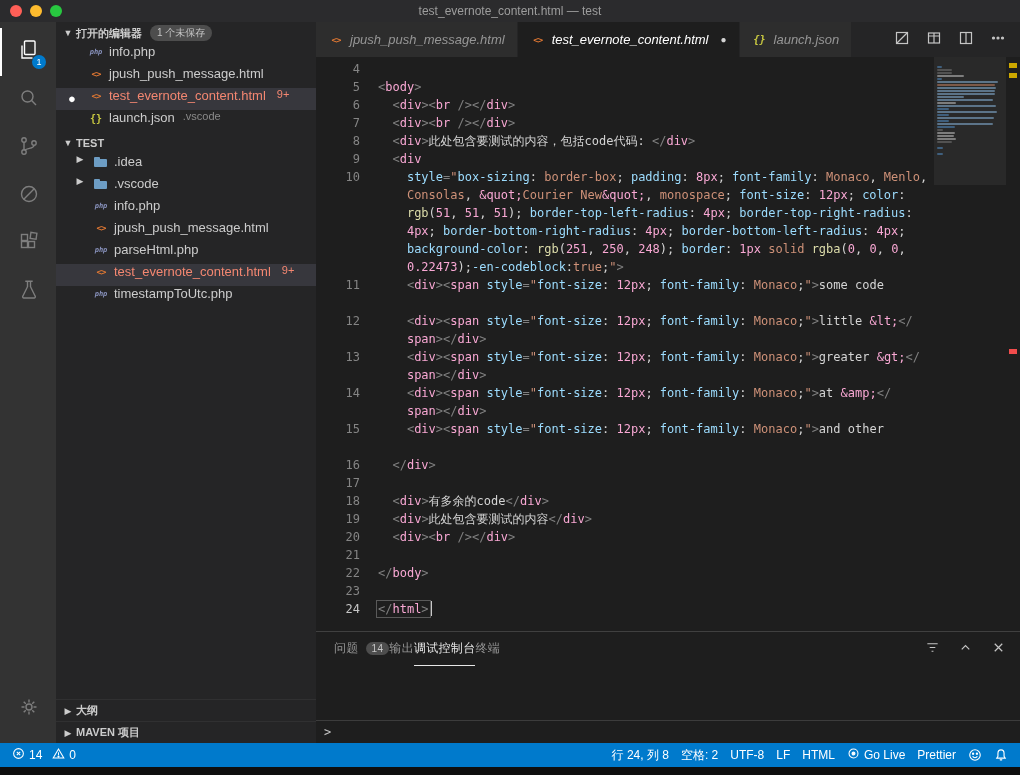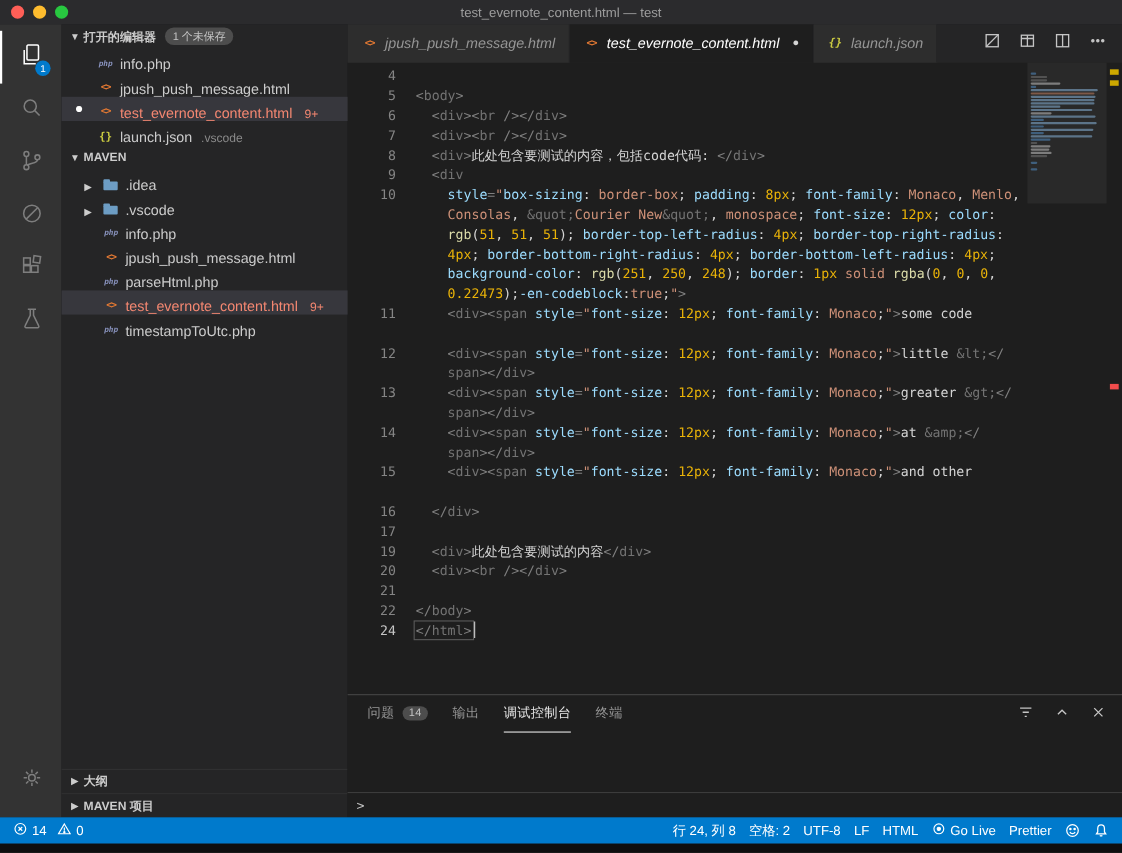--- a/index.html
+++ b/index.html
@@ -24,21 +24,21 @@
   .ab-bottom{margin-top:auto;margin-bottom:10px}
 
   
   .sidebar{width:260px;background:#252526;color:#cccccc;font-size:13px;display:flex;flex-direction:column;flex:0 0 auto;min-height:0}
   .sb-title{height:34px;line-height:34px;padding-left:20px;font-size:11px;color:#b8b8b8;flex:0 0 auto}
   .sb-header{height:22px;display:flex;align-items:center;font-size:11px;font-weight:bold;color:#cccccc;padding-left:4px;flex:0 0 auto;cursor:pointer}
   .chev{width:16px;text-align:center;font-size:9px;color:#cccccc;flex:0 0 auto}
   .badge-pill{background:#4d4d4d;color:#c5c5c5;font-size:10px;border-radius:8px;padding:1px 7px;margin-left:8px;font-weight:normal}
   .sb-list{flex:0 0 auto}
   .sb-spacer{flex:1 1 auto}
-  .row{height:22px;display:flex;align-items:flex-end;gap:5px;padding-left:32px;position:relative;cursor:pointer;white-space:nowrap}
+  .row{height:22px;display:flex;align-items:flex-start;gap:5px;padding-left:32px;position:relative;cursor:pointer;white-space:nowrap}
   .row.tree{padding-left:16px}
   .row.selected{background:#37373d}
   .row .dot{position:absolute;left:12px;color:#ffffff;font-size:13px;line-height:22px}
   .row .name.err{color:#f48771}
   .row .detail{color:#8a8a8a;font-size:11px;margin-left:3px}
   .row .pbadge{color:#f48771;font-size:11px;margin-left:6px}
   .sb-bottom{flex:0 0 auto;border-top:1px solid #303031}
 
   
   .fi{width:16px;height:16px;display:inline-flex;align-items:center;justify-content:center;flex:0 0 auto;position:relative;font-family:"DejaVu Sans Mono","Liberation Mono",monospace}
@@ -56,22 +56,22 @@
   .tab .mod-dot{color:#d4d4d4;font-size:10px;margin-left:6px}
   .tab-actions{margin-left:auto;display:flex;align-items:center;gap:16px;padding:0 14px;color:#c5c5c5}
   .tab-actions svg{stroke:currentColor;fill:none;stroke-width:1.2;cursor:pointer}
 
   .editor-body{flex:1;display:flex;min-height:0;position:relative}
   .code-scroll{flex:1;padding-top:3px;overflow:hidden;min-width:0}
   .vrow{display:flex;height:18px;line-height:18px;font-family:"DejaVu Sans Mono","Liberation Mono",monospace;font-size:12px;white-space:pre}
   .ln{width:44px;text-align:right;color:#858585;flex:0 0 auto;user-select:none}
   .ln.active{color:#c6c6c6}
   .ct{padding-left:18px}
-  .tk-p{color:#808080}.tk-t,.tk-e{color:#737373}.tk-a,.tk-k{color:#9cdcfe}
-  .tk-s,.tk-v{color:#ce9178}.tk-n{color:#eab308}.tk-f{color:#dcdcaa}.tk-x{color:#d4d4d4}
+  .tk-p{color:#808080}.tk-t,.tk-e{color:#f9a8d4}.tk-a,.tk-k{color:#9cdcfe}
+  .tk-s,.tk-v{color:#ce9178}.tk-n{color:#f9a8d4}.tk-f{color:#dcdcaa}.tk-x{color:#d4d4d4}
   .hl-box{outline:1px solid #5a5a5a;outline-offset:1px}
   .cursor{display:inline-block;width:2px;height:15px;background:#c8c8c8;vertical-align:-3px;margin-left:1px}
 
   .minimap{width:72px;flex:0 0 auto;position:relative;padding-top:5px;cursor:pointer}
   .mm-slider{position:absolute;left:0;right:0;top:0;height:128px;background:rgba(121,121,121,.12)}
   .mm-row{height:2px;margin:1px 3px;border-radius:1px;opacity:.6}
   .ruler{width:14px;flex:0 0 auto;position:relative}
   .ruler .mark{position:absolute;left:3px;width:8px;height:5px}
 
   
@@ -192,21 +192,21 @@
             <span class="pbadge">9+</span>
           </div>
           <div class="row">
             <span class="fi json"></span>
             <span class="name">launch.json</span>
             <span class="detail">.vscode</span>
           </div>
         </div>
       <div class="sb-header">
         <span class="chev">▼</span>
-        <span>MAVEN</span>
+        <span>TEST</span>
       </div>
       <div class="sb-list" id="file-tree">
           <div class="row tree">
             <span class="chev">▶</span>
             <span class="fi folder"></span>
             <span class="name">.idea</span>
           </div>
           <div class="row tree">
             <span class="chev">▶</span>
             <span class="fi folder"></span>
@@ -307,24 +307,26 @@
             <div class="vrow"><div class="ln">12</div><div class="ct"><span class="tk-x">    </span><span class="tk-p">&lt;</span><span class="tk-t">div</span><span class="tk-p">&gt;&lt;</span><span class="tk-t">span</span><span class="tk-x"> </span><span class="tk-a">style</span><span class="tk-p">=</span><span class="tk-s">"</span><span class="tk-k">font-size</span><span class="tk-x">: </span><span class="tk-n">12px</span><span class="tk-x">; </span><span class="tk-k">font-family</span><span class="tk-x">: </span><span class="tk-v">Monaco</span><span class="tk-x">;</span><span class="tk-s">"</span><span class="tk-p">&gt;</span><span class="tk-x">little </span><span class="tk-e">&amp;lt;</span><span class="tk-p">&lt;/</span></div></div>
             <div class="vrow"><div class="ln"></div><div class="ct"><span class="tk-x">    </span><span class="tk-t">span</span><span class="tk-p">&gt;&lt;/</span><span class="tk-t">div</span><span class="tk-p">&gt;</span></div></div>
             <div class="vrow"><div class="ln">13</div><div class="ct"><span class="tk-x">    </span><span class="tk-p">&lt;</span><span class="tk-t">div</span><span class="tk-p">&gt;&lt;</span><span class="tk-t">span</span><span class="tk-x"> </span><span class="tk-a">style</span><span class="tk-p">=</span><span class="tk-s">"</span><span class="tk-k">font-size</span><span class="tk-x">: </span><span class="tk-n">12px</span><span class="tk-x">; </span><span class="tk-k">font-family</span><span class="tk-x">: </span><span class="tk-v">Monaco</span><span class="tk-x">;</span><span class="tk-s">"</span><span class="tk-p">&gt;</span><span class="tk-x">greater </span><span class="tk-e">&amp;gt;</span><span class="tk-p">&lt;/</span></div></div>
             <div class="vrow"><div class="ln"></div><div class="ct"><span class="tk-x">    </span><span class="tk-t">span</span><span class="tk-p">&gt;&lt;/</span><span class="tk-t">div</span><span class="tk-p">&gt;</span></div></div>
             <div class="vrow"><div class="ln">14</div><div class="ct"><span class="tk-x">    </span><span class="tk-p">&lt;</span><span class="tk-t">div</span><span class="tk-p">&gt;&lt;</span><span class="tk-t">span</span><span class="tk-x"> </span><span class="tk-a">style</span><span class="tk-p">=</span><span class="tk-s">"</span><span class="tk-k">font-size</span><span class="tk-x">: </span><span class="tk-n">12px</span><span class="tk-x">; </span><span class="tk-k">font-family</span><span class="tk-x">: </span><span class="tk-v">Monaco</span><span class="tk-x">;</span><span class="tk-s">"</span><span class="tk-p">&gt;</span><span class="tk-x">at </span><span class="tk-e">&amp;amp;</span><span class="tk-p">&lt;/</span></div></div>
             <div class="vrow"><div class="ln"></div><div class="ct"><span class="tk-x">    </span><span class="tk-t">span</span><span class="tk-p">&gt;&lt;/</span><span class="tk-t">div</span><span class="tk-p">&gt;</span></div></div>
             <div class="vrow"><div class="ln">15</div><div class="ct"><span class="tk-x">    </span><span class="tk-p">&lt;</span><span class="tk-t">div</span><span class="tk-p">&gt;&lt;</span><span class="tk-t">span</span><span class="tk-x"> </span><span class="tk-a">style</span><span class="tk-p">=</span><span class="tk-s">"</span><span class="tk-k">font-size</span><span class="tk-x">: </span><span class="tk-n">12px</span><span class="tk-x">; </span><span class="tk-k">font-family</span><span class="tk-x">: </span><span class="tk-v">Monaco</span><span class="tk-x">;</span><span class="tk-s">"</span><span class="tk-p">&gt;</span><span class="tk-x">and other</span></div></div>
             <div class="vrow"><div class="ln"></div></div>
             <div class="vrow"><div class="ln">16</div><div class="ct"><span class="tk-x">  </span><span class="tk-p">&lt;/</span><span class="tk-t">div</span><span class="tk-p">&gt;</span></div></div>
             <div class="vrow"><div class="ln">17</div></div>
+            <div class="vrow"><div class="ln">18</div><div class="ct"><span class="tk-x">  </span><span class="tk-p">&lt;</span><span class="tk-t">div</span><span class="tk-p">&gt;</span><span class="tk-x">有多余的code</span><span class="tk-p">&lt;/</span><span class="tk-t">div</span><span class="tk-p">&gt;</span></div></div>
             <div class="vrow"><div class="ln">19</div><div class="ct"><span class="tk-x">  </span><span class="tk-p">&lt;</span><span class="tk-t">div</span><span class="tk-p">&gt;</span><span class="tk-x">此处包含要测试的内容</span><span class="tk-p">&lt;/</span><span class="tk-t">div</span><span class="tk-p">&gt;</span></div></div>
             <div class="vrow"><div class="ln">20</div><div class="ct"><span class="tk-x">  </span><span class="tk-p">&lt;</span><span class="tk-t">div</span><span class="tk-p">&gt;&lt;</span><span class="tk-t">br</span><span class="tk-x"> </span><span class="tk-p">/&gt;&lt;/</span><span class="tk-t">div</span><span class="tk-p">&gt;</span></div></div>
             <div class="vrow"><div class="ln">21</div><div class="ct"></div></div>
             <div class="vrow"><div class="ln">22</div><div class="ct"><span class="tk-p">&lt;/</span><span class="tk-t">body</span><span class="tk-p">&gt;</span></div></div>
+            <div class="vrow"><div class="ln">23</div><div class="ct"></div></div>
             <div class="vrow"><div class="ln active">24</div><div class="ct"><span class="hl-box"><span class="tk-p">&lt;/</span><span class="tk-t">html</span><span class="tk-p">&gt;</span></span><span class="cursor"></span></div></div>
           </div>
         <div class="minimap" id="minimap">
           <div class="mm-slider"></div>
         <div class="mm-row" style="width: 0px; background: rgb(181, 181, 181);"></div>
             <div class="mm-row" style="width: 5px; background: rgb(79, 131, 181);"></div>
             <div class="mm-row" style="width: 15px; background: rgb(110, 110, 110);"></div>
             <div class="mm-row" style="width: 15px; background: rgb(110, 110, 110);"></div>
             <div class="mm-row" style="width: 27px; background: rgb(181, 181, 181);"></div>
             <div class="mm-row" style="width: 5px; background: rgb(79, 131, 181);"></div>
@@ -356,21 +358,21 @@
           </div>
         <div class="ruler">
           <div class="mark" style="top:6px;background:#cca700"></div>
           <div class="mark" style="top:16px;background:#cca700"></div>
           <div class="mark" style="top:292px;background:#f14c4c"></div>
         </div>
       </div>
 
       <div class="panel">
         <div class="panel-tabs">
-          <div id="panel-tabs" style="display:flex;gap:22px">
+          <div id="panel-tabs" style="display:flex;">
               <div class="ptab">
                 <span>问题</span>
                 <span class="pt-badge">14</span>
               </div>
               <div class="ptab">
                 <span>输出</span>
               </div>
               <div class="ptab active">
                 <span>调试控制台</span>
               </div>

